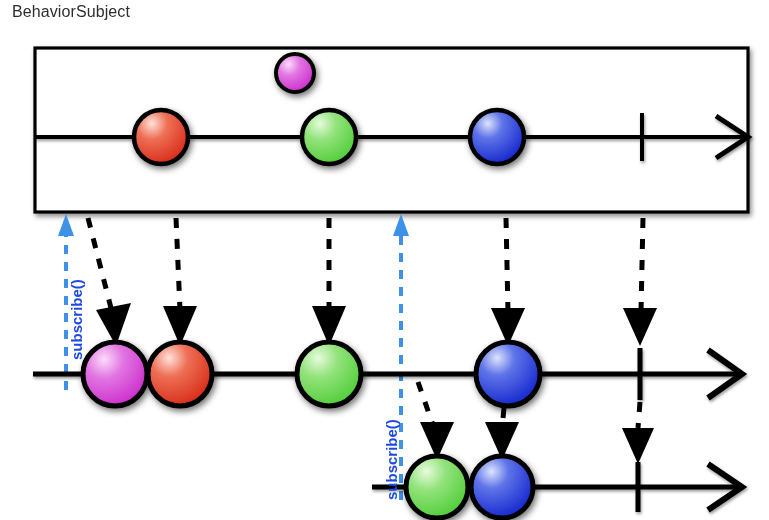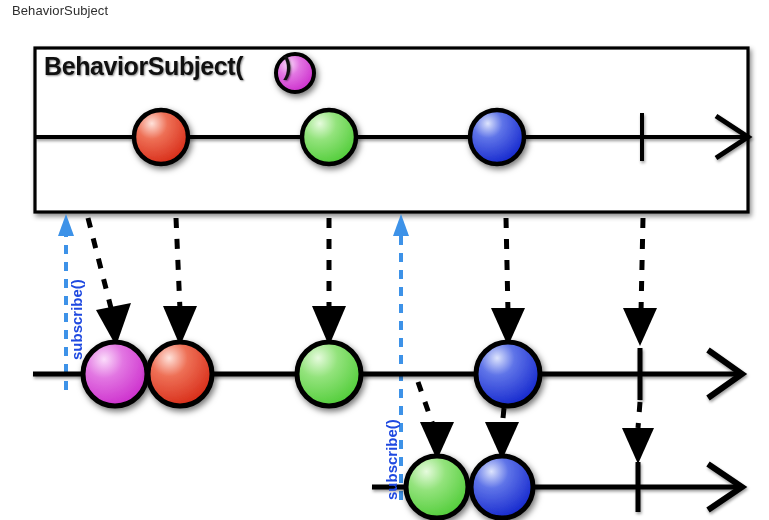--- a/index.html
+++ b/index.html
@@ -22,21 +22,21 @@
   }
   #diagram {
     position: absolute;
     left: 0; top: 0;
   }
   .page-title {
     position: absolute;
     left: 12px;
     top: 3px;
     font-family: "Liberation Sans", sans-serif;
-    font-size: 13px;
+    font-size: 16px;
     color: #2e2e2e;
     letter-spacing: 0.1px;
     white-space: nowrap;
   }
   .box-label {
     position: absolute;
     left: 44px;
     top: 52px;
     font-family: "Liberation Sans", sans-serif;
     font-size: 25px;
@@ -205,17 +205,14 @@
     <g>
       <circle cx="502" cy="487" r="31" fill="url(#grad-blue)" stroke="#000000" stroke-width="5" filter="url(#softshadow)"></circle>
     </g>
 
     <text x="0" y="0" transform="translate(82,360) rotate(-90)" font-family="Liberation Sans, sans-serif" font-size="15" font-weight="bold" fill="#1f49e0">subscribe()</text>
 
     <text x="0" y="0" transform="translate(397,500) rotate(-90)" font-family="Liberation Sans, sans-serif" font-size="15" font-weight="bold" fill="#1f49e0">subscribe()</text>
 
   </svg>
 
-  <div class="box-label">
-    <span>BehaviorSubject(</span><span class="inline-marble-slot"></span><span class="paren">)</span>
-  </div>
 
 </div>
 
 </body></html>

